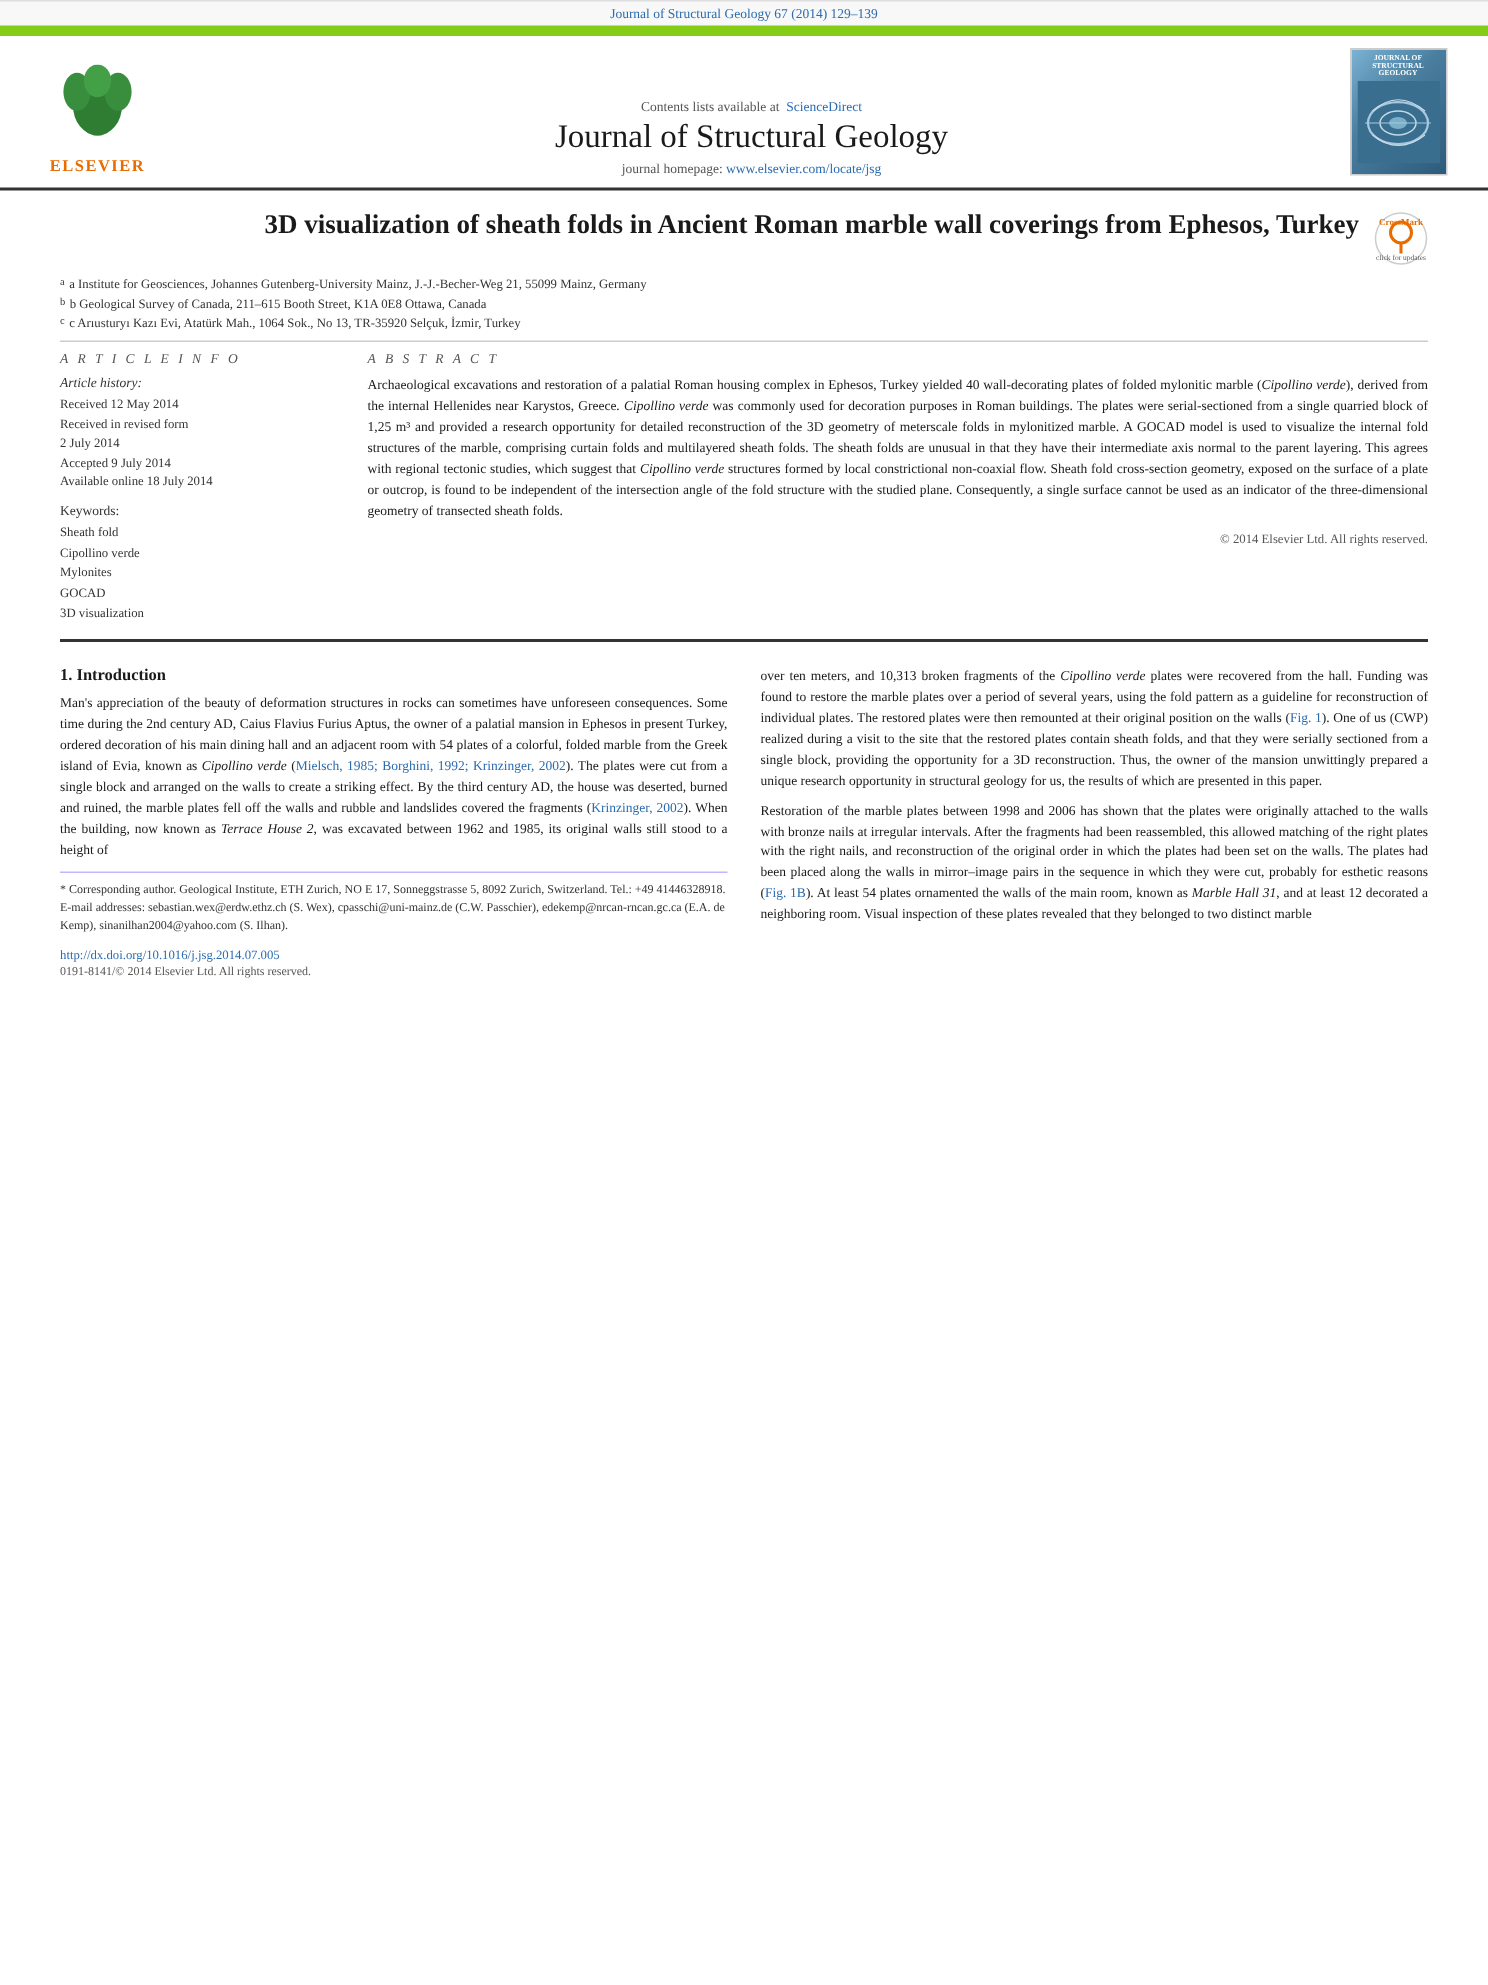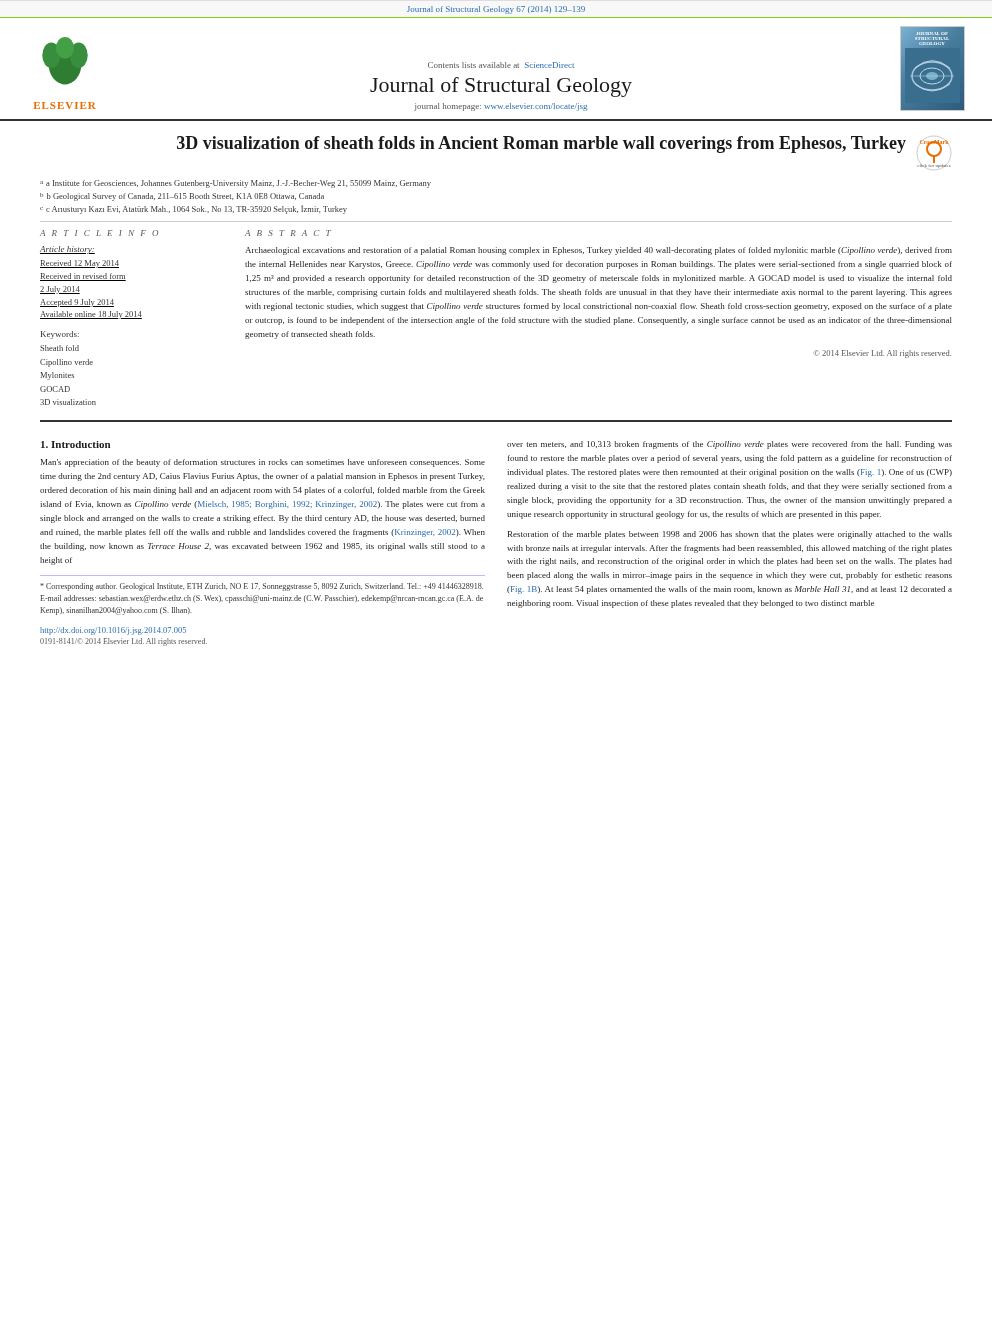--- a/index.html
+++ b/index.html
@@ -203,21 +203,20 @@
       font-size: 9px;
       letter-spacing: 2px;
       text-transform: uppercase;
       color: #555;
       margin-bottom: 6px;
       font-style: italic;
     }
 
     .info-group {
       margin-bottom: 8px;
-      text-decoration: underline;
     }
     .info-group-title {
       font-size: 9px;
       font-style: italic;
       color: #333;
       margin-bottom: 3px;
     }
     .info-item {
       font-size: 8.5px;
       color: #333;
@@ -316,21 +315,21 @@
     .copyright-line {
       font-size: 8px;
       color: #555;
       margin-top: 2px;
     }
 
     
     .top-citation {
       background: #f8f8f8;
       border-top: 1px solid #ddd;
-      border-bottom: 1px solid #84cc16;
+      border-bottom: 7px solid #84cc16;
       padding: 3px 0;
     }
     .top-citation-text {
       text-align: center;
       font-size: 9px;
       color: #2b6cb0;
     }
   </style>
 </head>
 <body>

